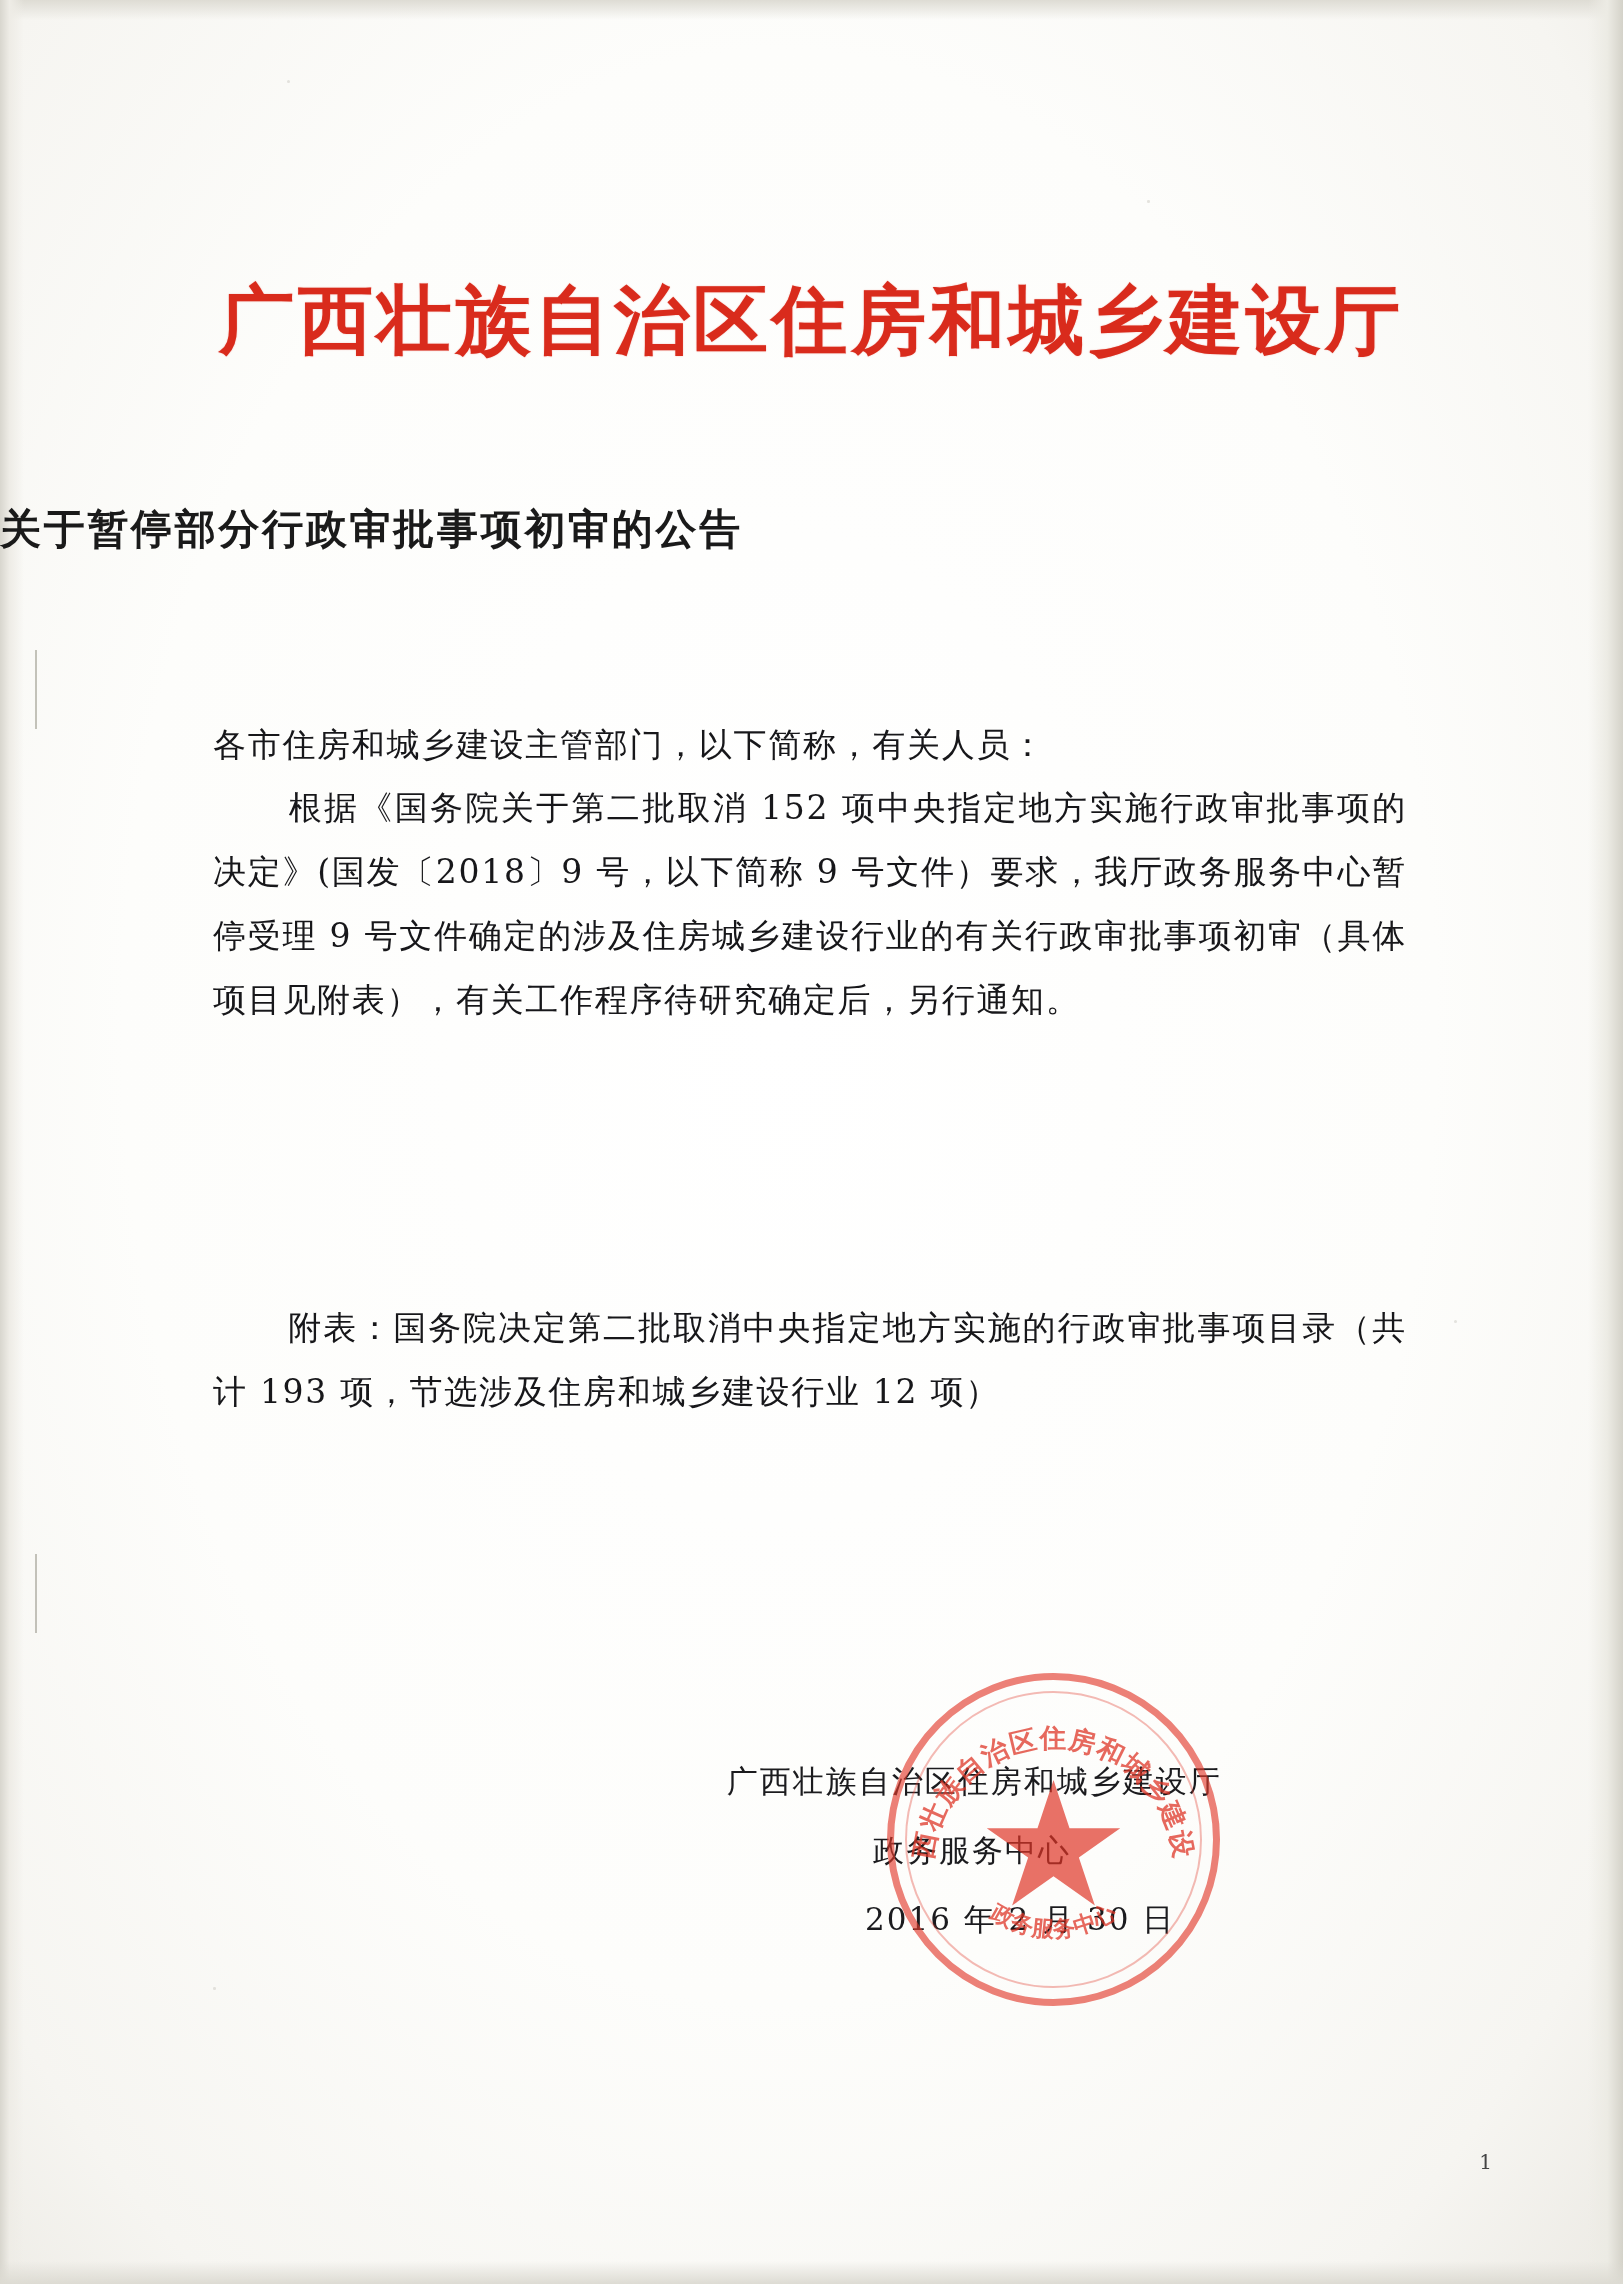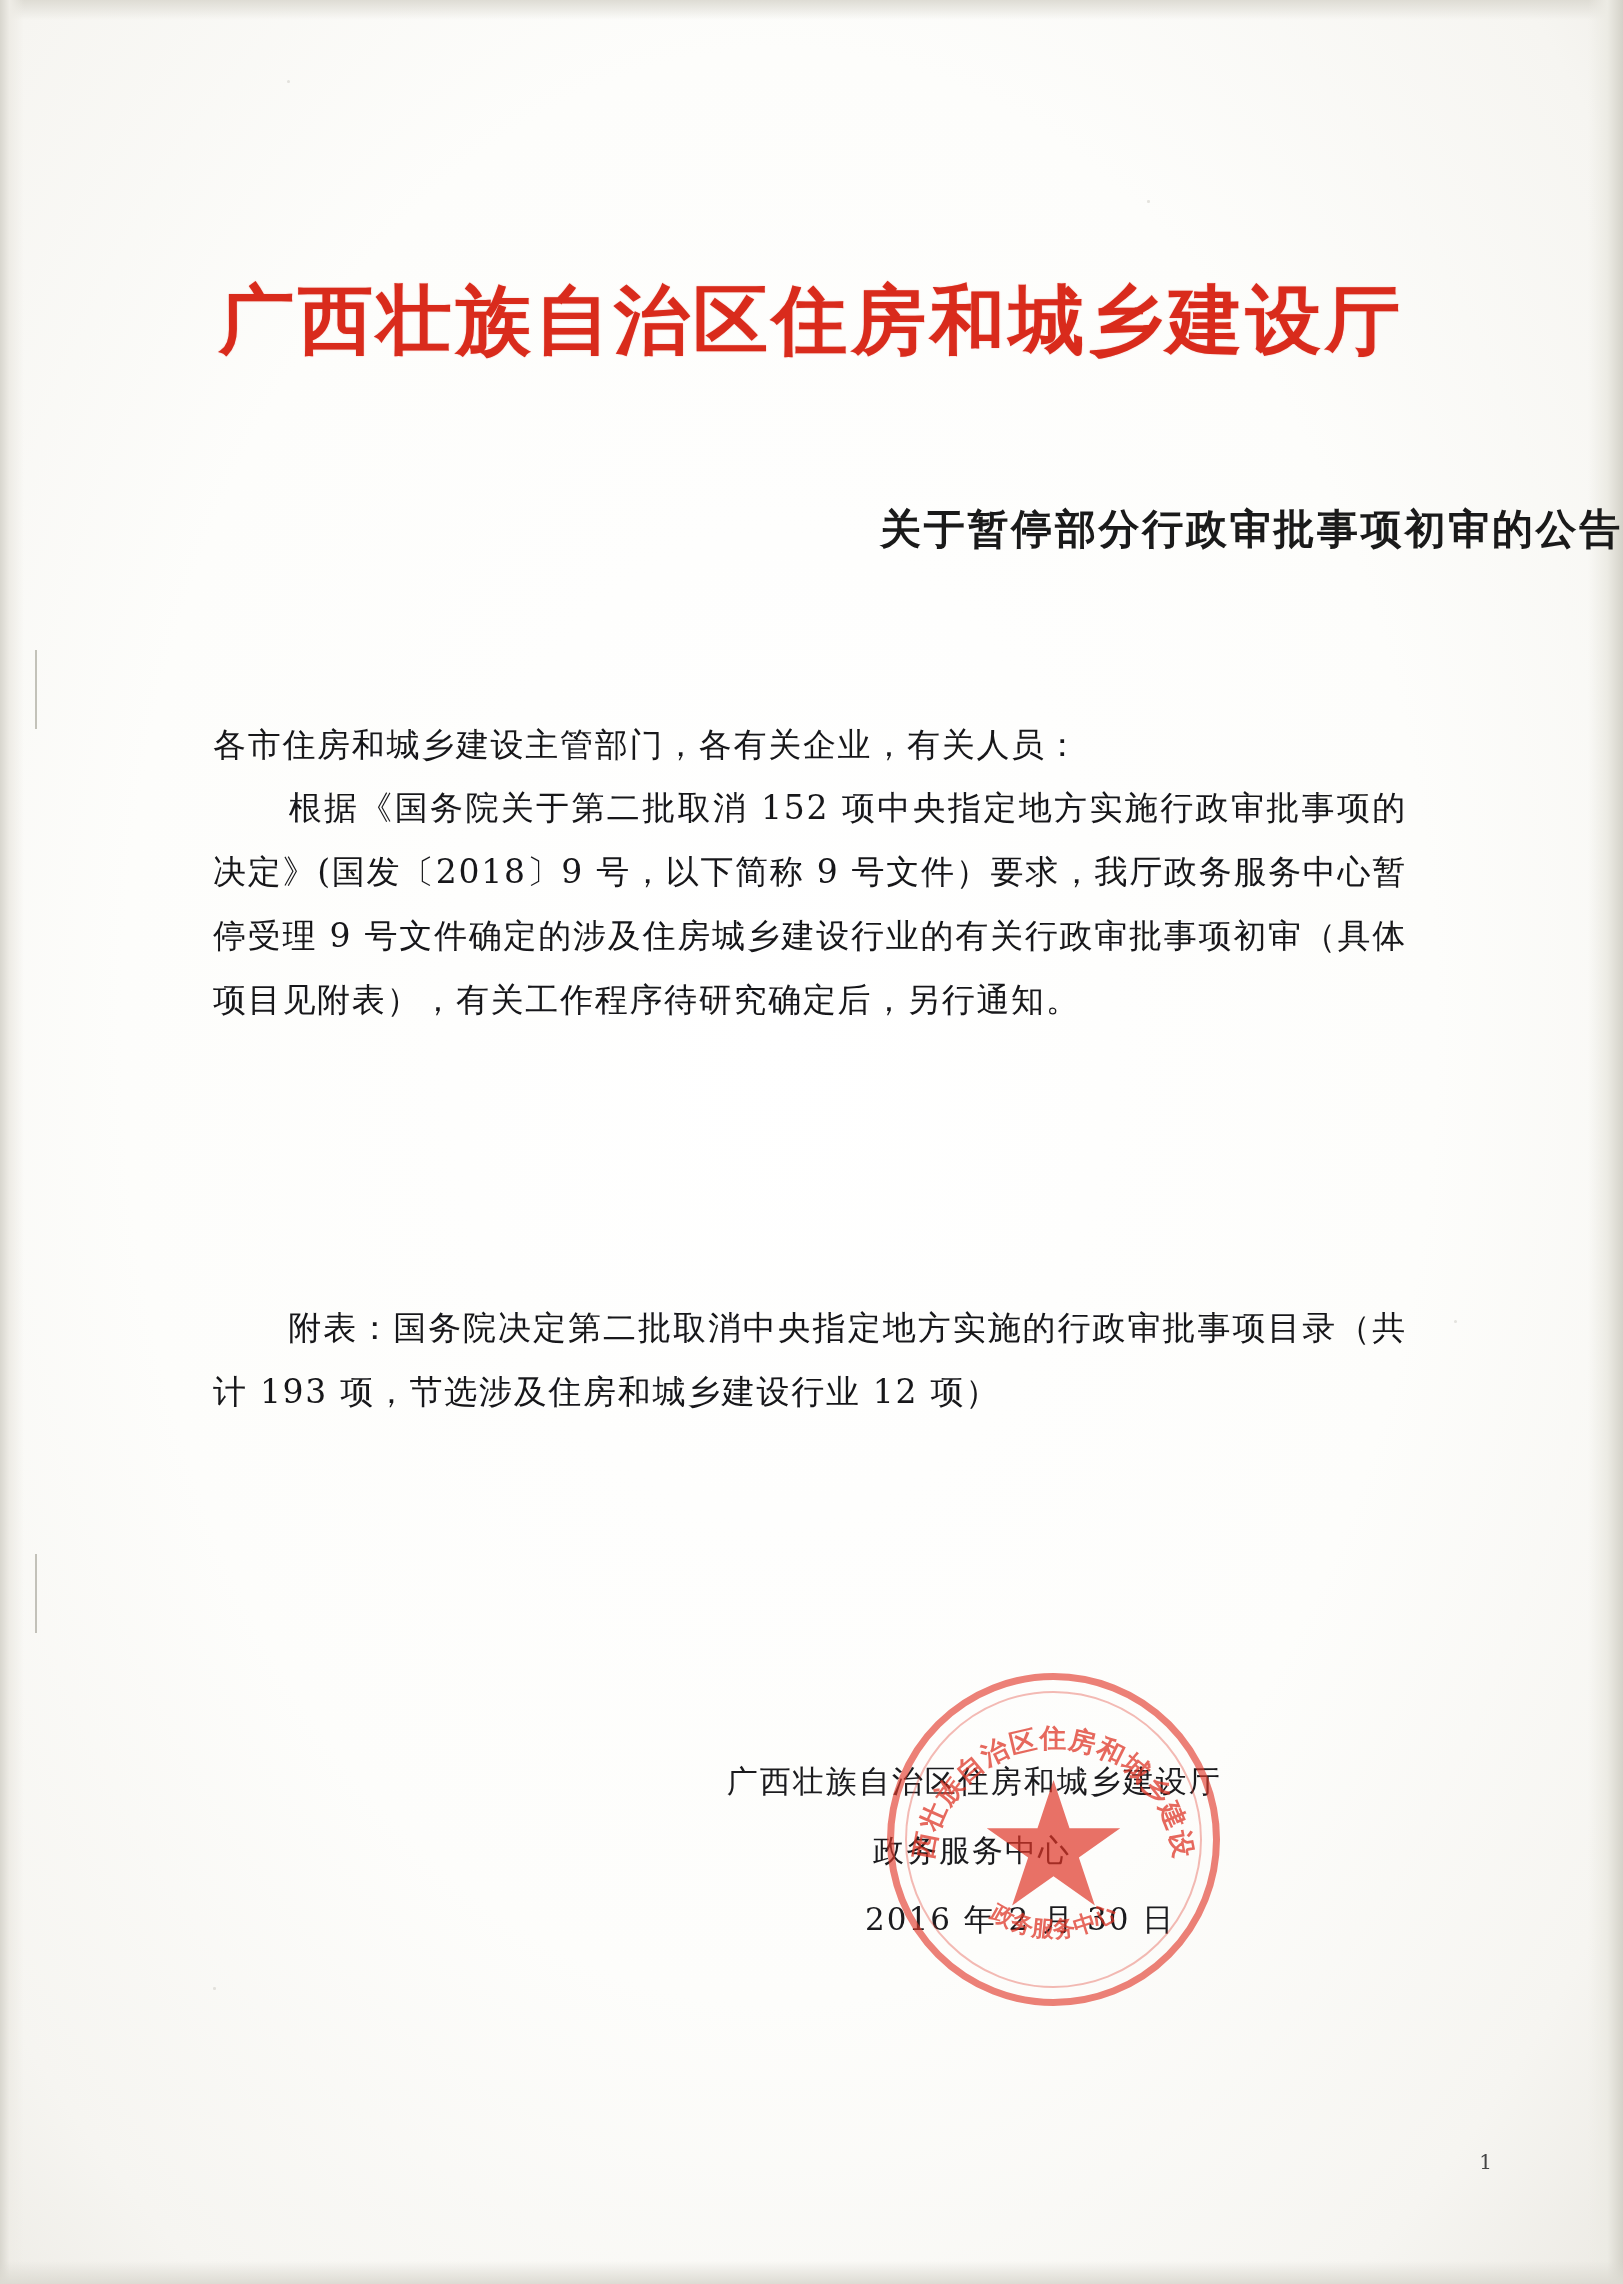--- a/index.html
+++ b/index.html
@@ -87,21 +87,21 @@
     line-height: 1;
     text-shadow: 0 0 1.3px rgba(217,43,28,.45);
     white-space: nowrap;
   }
 
   .doc-title {
     position: absolute;
     left: 0;
     right: 0;
     top: 503px;
-    text-align: right;
+    text-align: left;
     color: #1a1a1a;
     font-family: "DejaVu Serif", "Liberation Serif", serif;
     font-weight: bold;
     font-size: 41px;
     letter-spacing: 2.7px;
     line-height: 1;
     white-space: nowrap;
   }
 
   .body-block {
@@ -207,21 +207,21 @@
   <div class="speck" style="left:1147px; top:200px; width:2.7px; height:2.7px;"></div>
   <div class="speck" style="left:1454px; top:1320px; width:3.3px; height:3.3px;"></div>
   <div class="speck" style="left:213px; top:1987px; width:2.7px; height:2.7px;"></div>
 
   <div class="content">
 
     <div class="org-title">广西壮族自治区住房和城乡建设厅</div>
 
     <div class="doc-title">关于暂停部分行政审批事项初审的公告</div>
 
-    <div class="body-block salutation">各市住房和城乡建设主管部门，各有关企业，有关人员：</div>
+    <div class="body-block salutation">各市住房和城乡建设主管部门，以下简称，有关人员：</div>
 
     <div class="body-block para-1"><span class="indent"></span><span>根据《国务院关于第二批取消 152 项中央指定地方实施行政审批事项的决定》(国发〔2018〕9 号，以下简称 9 号文件）要求，我厅政务服务中心暂停受理 9 号文件确定的涉及住房城乡建设行业的有关行政审批事项初审（具体项目见附表），有关工作程序待研究确定后，另行通知。</span></div>
 
     <div class="body-block para-2"><span class="indent"></span><span>附表：国务院决定第二批取消中央指定地方实施的行政审批事项目录（共计 193 项，节选涉及住房和城乡建设行业 12 项）</span></div>
 
     <div class="sign-block">
       <div class="sign-line sign-org">广西壮族自治区住房和城乡建设厅</div>
       <div class="sign-line sign-dept">政务服务中心</div>
       <div class="sign-line sign-date">2016 年 2 月 30 日</div>
     </div>

